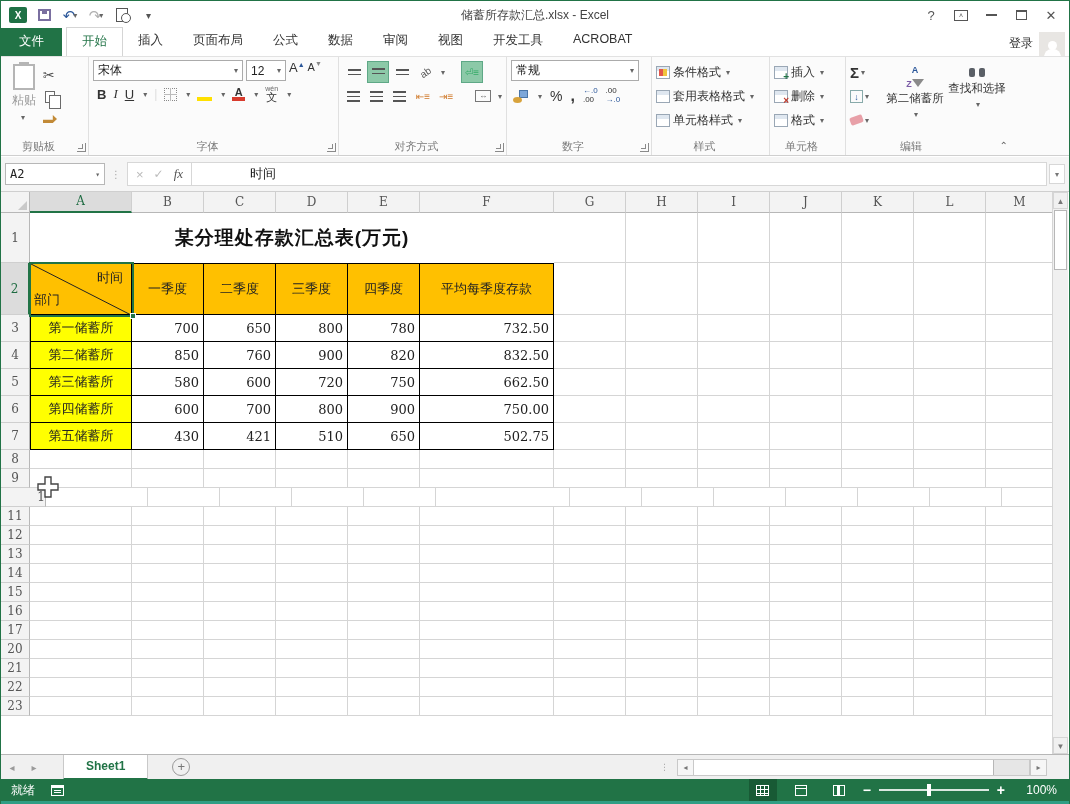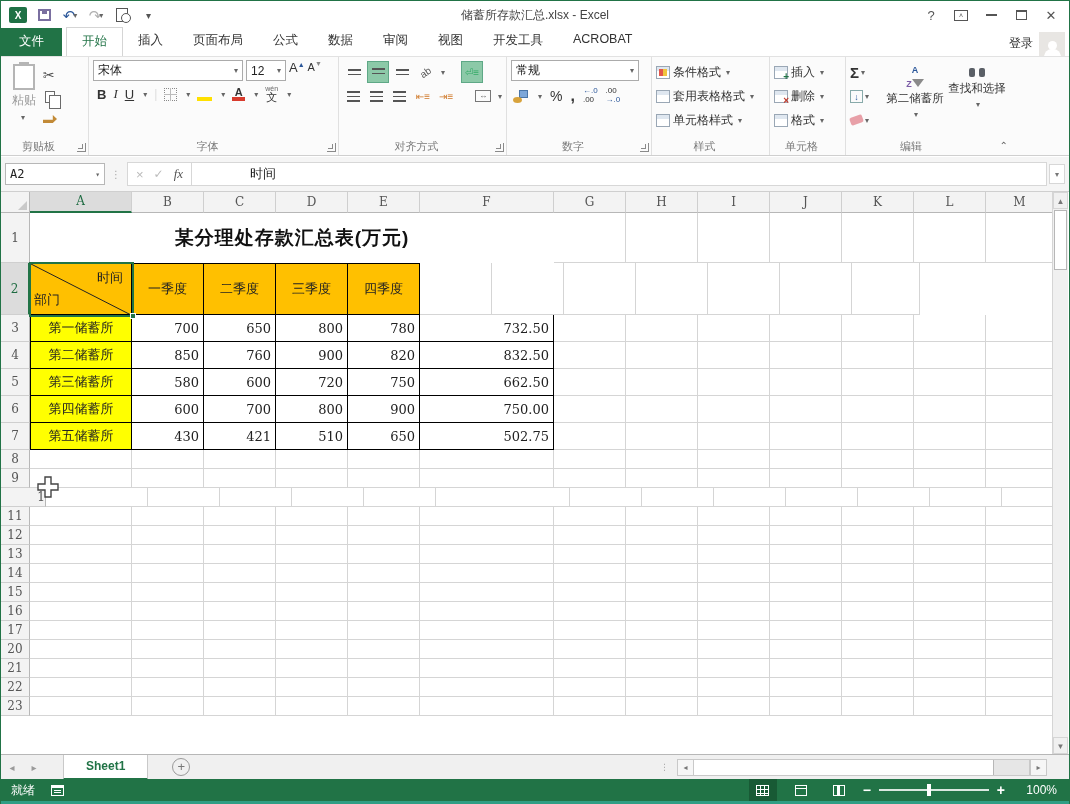--- a/index.html
+++ b/index.html
@@ -505,20 +505,21 @@
             <svg class="diag" width="102" height="52">
               <line x1="0" y1="0" x2="102" y2="52" stroke="#222" stroke-width="1"></line>
             </svg>
             <span class="a2-top">时间</span>
             <span class="a2-bot">部门</span>
           </div>
           <div class="cell tcell hd t" style="width: 72px;">一季度</div>
           <div class="cell tcell hd t" style="width: 72px;">二季度</div>
           <div class="cell tcell hd t" style="width: 72px;">三季度</div>
           <div class="cell tcell hd t" style="width: 72px;">四季度</div>
+          <div class="cell tcell hd t" style="width: 134px;">平均每季度存款</div>
           <div class="cell" style="width: 72px;"></div>
           <div class="cell" style="width: 72px;"></div>
           <div class="cell" style="width: 72px;"></div>
           <div class="cell" style="width: 72px;"></div>
           <div class="cell" style="width: 72px;"></div>
           <div class="cell" style="width: 72px;"></div>
           <div class="cell" style="width: 68px;"></div>
         </div>
         <div class="grow" style="height: 27px;">
           <div class="rhdr" style="width: 29px;">3</div>

